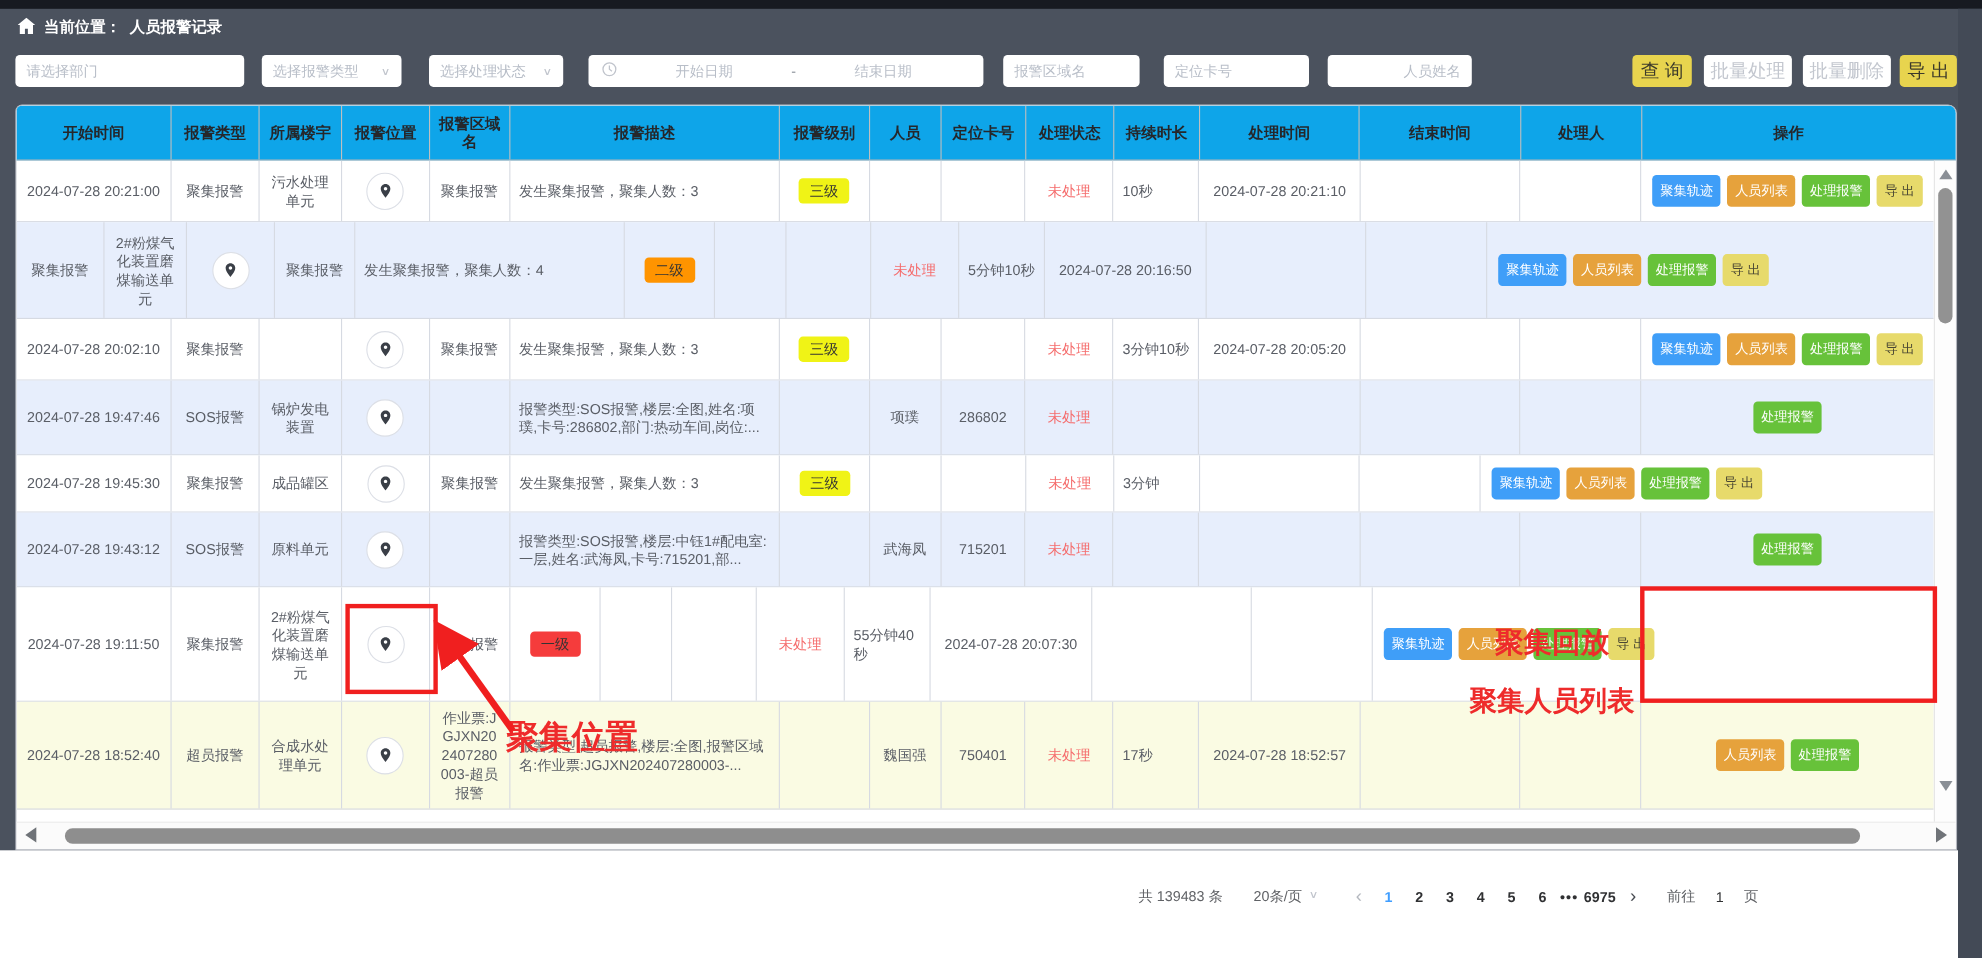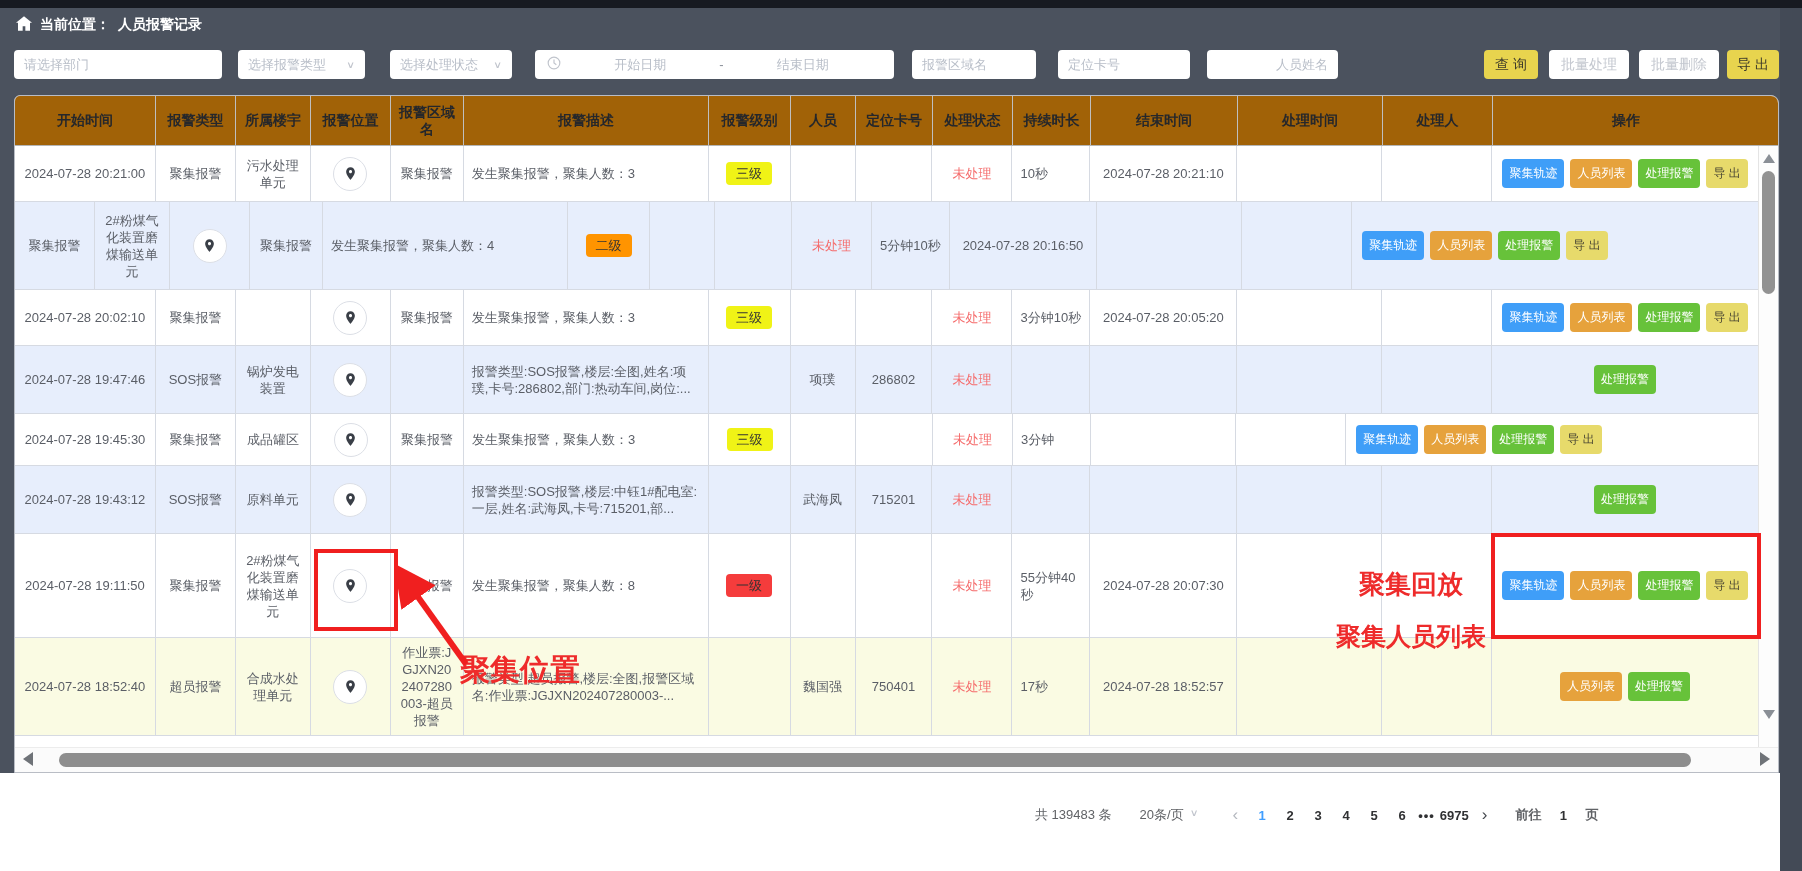--- a/index.html
+++ b/index.html
@@ -12,30 +12,30 @@
 
   
   .breadcrumb { position:absolute; left:16px; top:16px; display:flex; align-items:center; gap:8px;
     color:#fff; font-size:14px; font-weight:bold; }
 
   
   .filter-item { position:absolute; top:50px; height:29px; background:#fff; border-radius:4px;
     display:flex; align-items:center; font-size:13px; color:#b8bec8; padding:0 10px; }
   .filter-item .ph { flex:1; }
   .chev { color:#c0c4cc; font-size:12px; transform:scaleY(.8); margin-left:6px; }
-  .btn { position:absolute; top:50px; height:29px; border:none; border-radius:4px; font-size:14px;
+  .btn { position:absolute; top:50px; height:29px; border:none; border-radius:4px; font-size:17px;
     display:flex; align-items:center; justify-content:center; cursor:pointer; }
   .btn.plain { background:#fff; color:#c3c7cf; }
   .date-range { justify-content:space-between; padding:0 12px; }
   .date-range .dph { flex:1; text-align:center; }
 
   
   .table-card { position:absolute; left:14px; top:95px; width:1765px; height:678px;
     background:#fff; border:1px solid #b9bdc5; border-radius:6px 8px 0 0; overflow:hidden; }
-  .thead { display:flex; width:1763px; height:50px; background:#a16207; border-bottom:1px solid #b5b5b5; }
+  .thead { display:flex; width:1763px; height:50px; background:#0ea5e9; border-bottom:1px solid #b5b5b5; }
   .thead .cell { font-size:14px; font-weight:bold; color:#25272b; border-right:1px solid #bfbfbf; }
   .thead .cell:last-child { border-right:none; }
   .rows-viewport { position:relative; width:1743px; height:603px; overflow:hidden; }
   .trow { display:flex; width:1743px; border-bottom:1px solid #d6dae2; }
   .tone-default { background:#ffffff; }
   .tone-stripe  { background:#e7eefc; }
   .tone-warn    { background:#fafbe3; }
   .cell { width:80px; display:flex; align-items:center; justify-content:center; text-align:center;
     padding:6px 8px; font-size:13px; color:#5a5e66; line-height:17px; word-break:break-all;
     border-right:1px solid #d6dae2; flex-wrap:wrap; align-content:center; }
@@ -73,21 +73,21 @@
   .pager-panel { position:absolute; left:0; top:773px; width:1780px; height:98px; background:#fff; }
   .pager { position:absolute; left:1035px; top:28px; height:28px; display:flex; align-items:center;
     font-size:13px; color:#606266; }
   .pager .total { margin-right:28px; }
   .pager .size { margin-right:24px; display:flex; align-items:flex-start; cursor:pointer; }
   .pager .nav { color:#b4b8bf; font-size:17px; margin:0 10px; cursor:pointer; }
   .pager .nav.next { color:#45494f; }
   .pg { min-width:28px; text-align:center; font-weight:bold; color:#303133; cursor:pointer; padding:0 3px; }
   .pg.active { color:#409eff; }
   .pg-more { color:#303133; letter-spacing:1px; margin:0 2px; font-weight:bold; cursor:pointer; }
-  .goto { margin-left:18px; display:flex; align-items:center; gap:10px;font-weight:bold; }
+  .goto { margin-left:18px; display:flex; align-items:center; gap:10px; }
   .goto .gval { min-width:24px; text-align:center; color:#303133; }
 
   
   .ann { position:absolute; z-index:20; color:#ee2b2b; font-weight:bold; }
   .ann-box { position:absolute; z-index:20; border:4px solid #f01f1f; }
   #ann-location { left:460px; top:650px; font-size:30px; }
   #ann-replay-wrap { left:1322px; top:542px; width:178px; text-align:center; }
   #ann-replay { font-size:26px; display:block;margin-top:25px; }
   #ann-personlist { font-size:25px; display:block; margin-top:18px; }
   #box-pin { left:314px; top:549px; width:84px; height:82px; }
@@ -152,22 +152,22 @@
       <div class="cell c1">报警类型</div>
       <div class="cell c2">所属楼宇</div>
       <div class="cell c3">报警位置</div>
       <div class="cell c4">报警区域名</div>
       <div class="cell c5">报警描述</div>
       <div class="cell c6">报警级别</div>
       <div class="cell c7">人员</div>
       <div class="cell c8">定位卡号</div>
       <div class="cell c9">处理状态</div>
       <div class="cell c10">持续时长</div>
+      <div class="cell c12">处理时间</div>
       <div class="cell c11">结束时间</div>
-      <div class="cell c12">处理时间</div>
       <div class="cell c13">处理人</div>
       <div class="cell c14">操作</div>
     </div>
   <div class="rows-viewport" id="tbody">
       <div class="trow tone-default" style="height: 56px;">
         <div class="cell c0">2024-07-28 20:21:00</div>
         <div class="cell c1">聚集报警</div>
         <div class="cell c2">污水处理单元</div>
         <div class="cell c3">
           <div class="pin-wrap">
@@ -350,21 +350,20 @@
         <div class="cell c1">聚集报警</div>
         <div class="cell c2">2#粉煤气化装置磨煤输送单元</div>
         <div class="cell c3">
           <div class="pin-wrap">
             <svg width="15" height="15" viewBox="0 0 24 24">
               <path d="M12 2c-3.9 0-7 3.1-7 7 0 5.3 7 13 7 13s7-7.7 7-13c0-3.9-3.1-7-7-7zm0 9.5c-1.4 0-2.5-1.1-2.5-2.5s1.1-2.5 2.5-2.5 2.5 1.1 2.5 2.5-1.1 2.5-2.5 2.5z" fill="#3a3f47"></path>
             </svg>
           </div>
         </div>
         <div class="cell c4">聚集报警</div>
-        <div class="cell c5 left">发生聚集报警，聚集人数：8</div>
         <div class="cell c6">
           <span class="badge" style="background: rgb(245, 60, 60);">一级</span>
         </div>
         <div class="cell c7"></div>
         <div class="cell c8"></div>
         <div class="cell c9">
           <span class="status-unhandled" style="color: rgb(245, 108, 108);">未处理</span>
         </div>
         <div class="cell c10 left">55分钟40秒</div>
         <div class="cell c11">2024-07-28 20:07:30</div>

